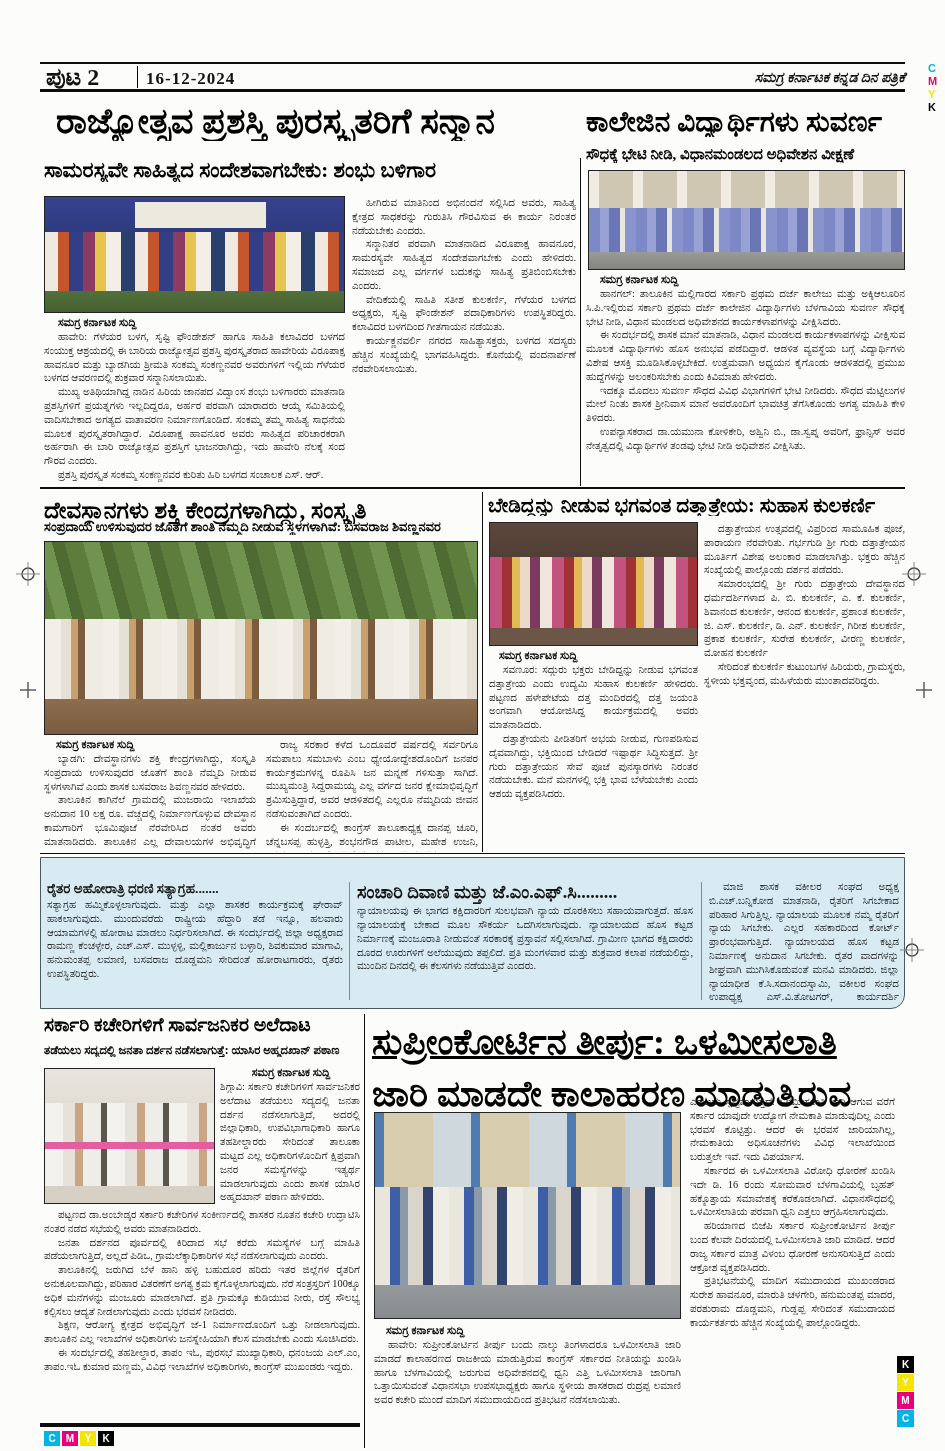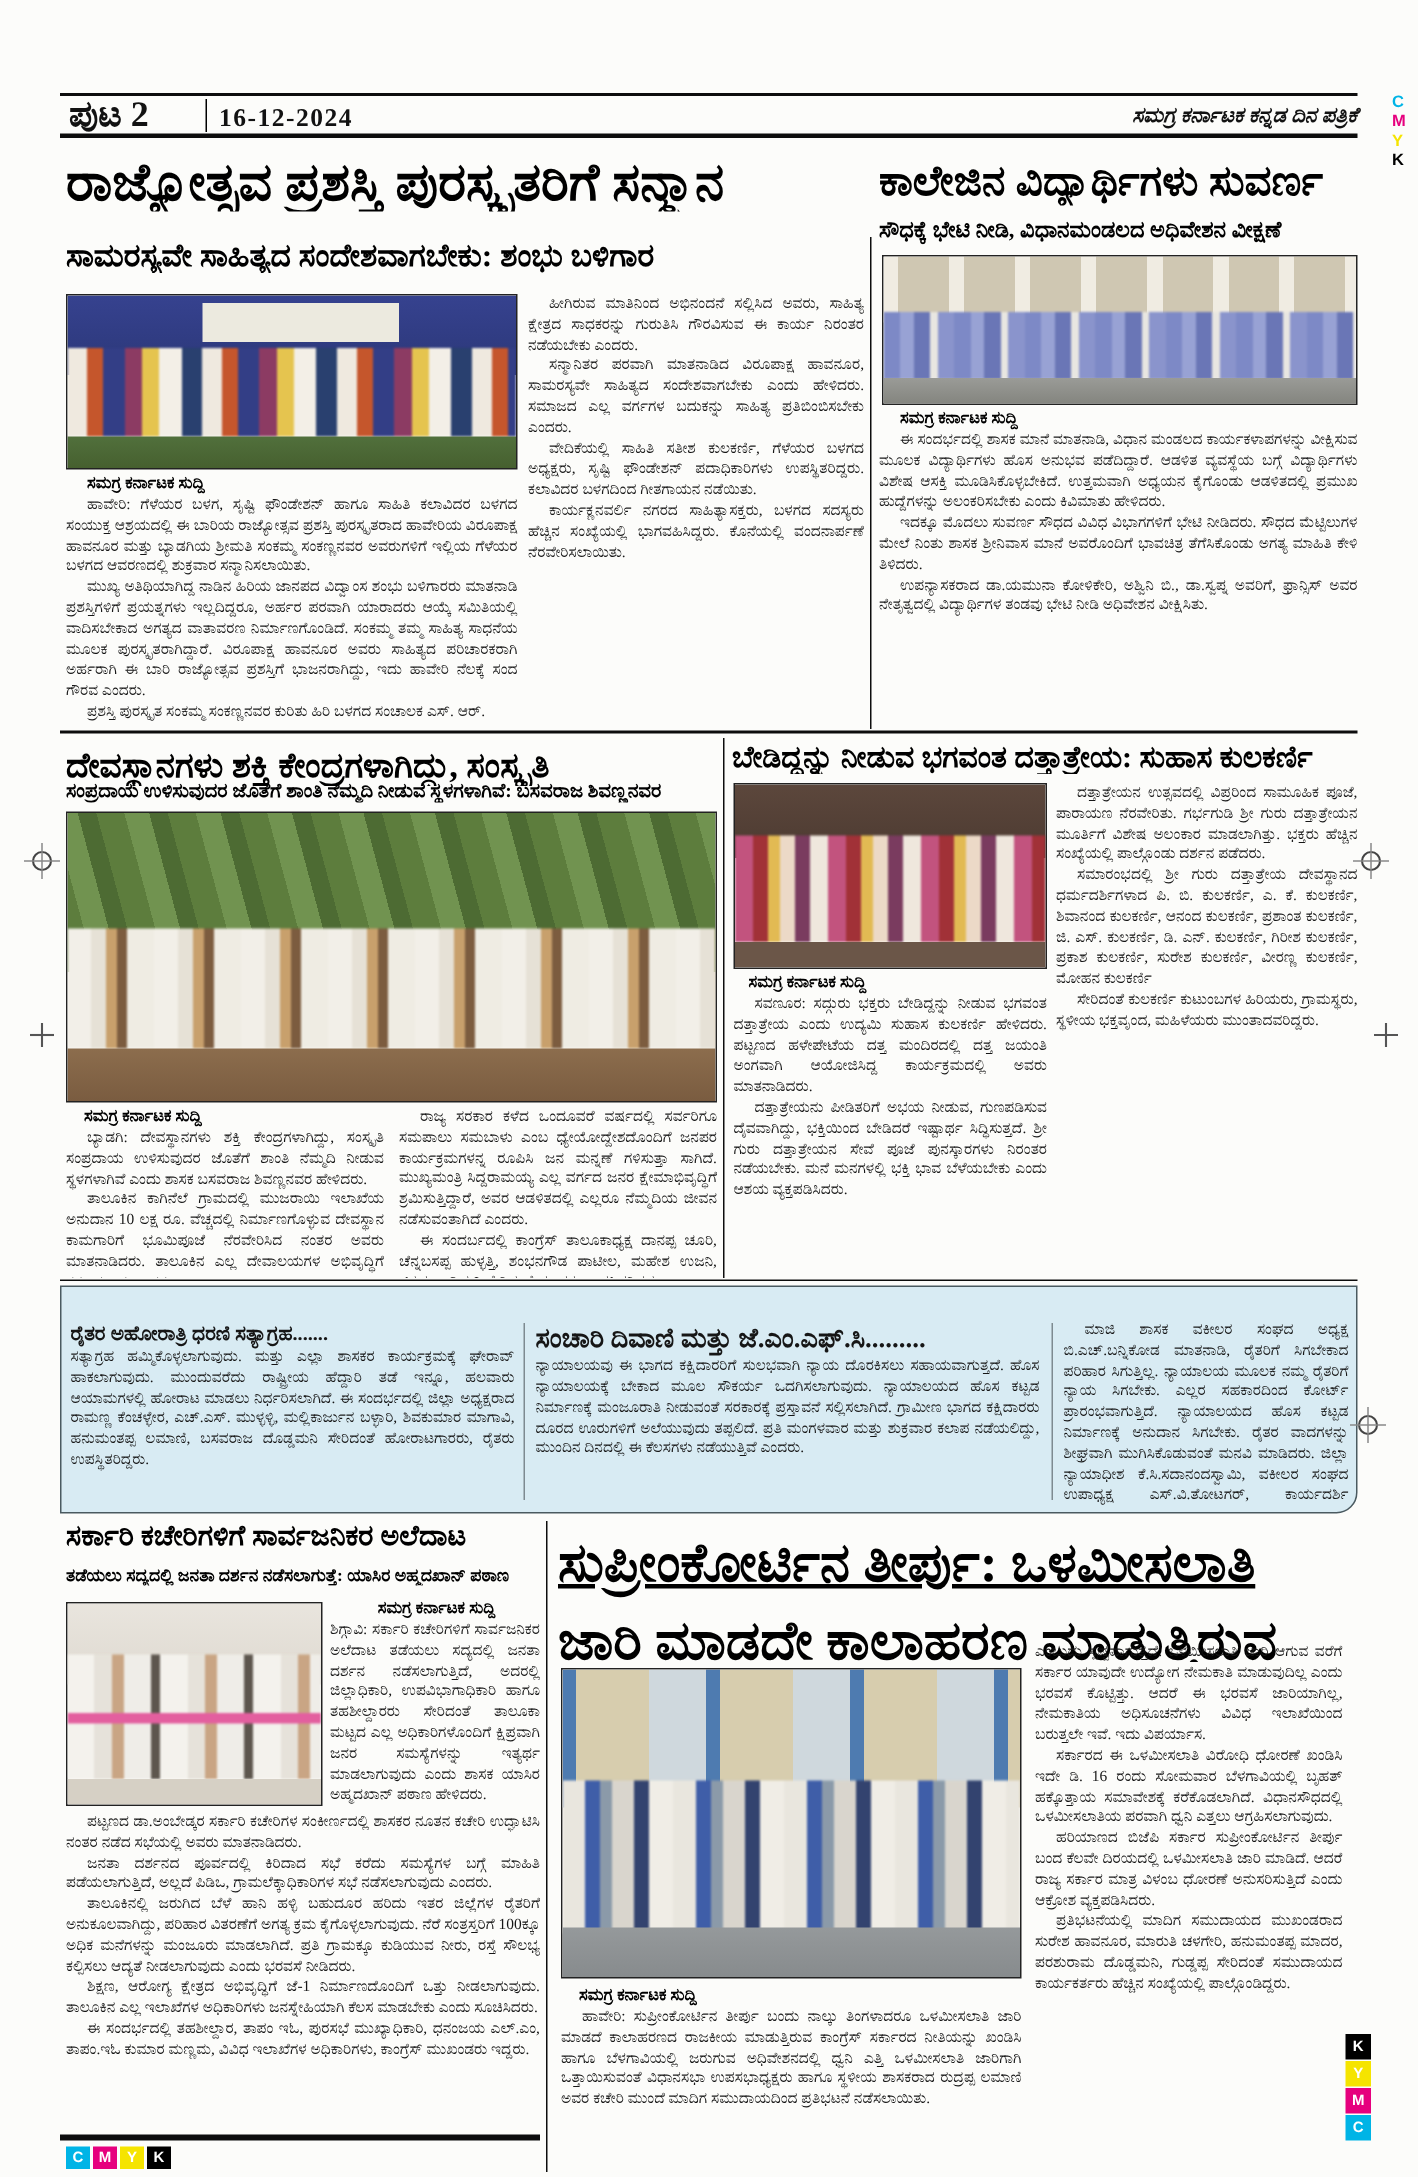--- a/index.html
+++ b/index.html
@@ -67,21 +67,21 @@
 <div class="abs" style="left:146px;top:69px;font-size:17px;font-weight:bold;letter-spacing:1px;">16-12-2024</div>
 <div class="abs" style="left:555px;top:70px;width:350px;text-align:right;font-size:14px;font-weight:bold;font-style:italic;">ಸಮಗ್ರ ಕರ್ನಾಟಕ ಕನ್ನಡ ದಿನ ಪತ್ರಿಕೆ</div>
 <div class="abs hrule" style="left:40px;top:89px;width:865px;height:3px;"></div>
 <div class="abs cmyk-v" style="left:928px;top:62px;">
   <div style="color:#00b4e6;">C</div>
   <div style="color:#e6007e;">M</div>
   <div style="color:#f5e400;">Y</div>
   <div style="color:#000;">K</div>
 </div>
 
-<div class="abs hl" style="left:44px;top:102px;width:534px;font-size:35px;">ರಾಜ್ಯೋತ್ಸವ ಪ್ರಶಸ್ತಿ ಪುರಸ್ಕೃತರಿಗೆ ಸನ್ಮಾನ</div>
+<div class="abs hl" style="left:56px;top:102px;width:534px;font-size:35px;">ರಾಜ್ಯೋತ್ಸವ ಪ್ರಶಸ್ತಿ ಪುರಸ್ಕೃತರಿಗೆ ಸನ್ಮಾನ</div>
 <div class="abs sub" style="left:44px;top:158px;width:534px;font-size:21px;">ಸಾಮರಸ್ಯವೇ ಸಾಹಿತ್ಯದ ಸಂದೇಶವಾಗಬೇಕು: ಶಂಭು ಬಳಿಗಾರ</div>
 <div class="abs photo ph1" style="left:44px;top:196px;width:301px;height:117px;">
   <div class="ph-top">
       <i></i>
     </div>
     <div class="ph-people"></div>
     <div class="ph-bottom"></div>
 </div>
 <div class="abs byline" style="left:58px;top:316px;">ಸಮಗ್ರ ಕರ್ನಾಟಕ ಸುದ್ದಿ</div>
 <div class="abs body-col" style="left:44px;top:330px;width:301px;height:156px;">
@@ -99,20 +99,21 @@
 
 <div class="abs hl" style="left:586px;top:106px;width:319px;font-size:28px;">ಕಾಲೇಜಿನ ವಿದ್ಯಾರ್ಥಿಗಳು ಸುವರ್ಣ</div>
 <div class="abs sub" style="left:586px;top:146px;width:319px;font-size:15px;">ಸೌಧಕ್ಕೆ ಭೇಟಿ ನೀಡಿ, ವಿಧಾನಮಂಡಲದ ಅಧಿವೇಶನ ವೀಕ್ಷಣೆ</div>
 <div class="abs photo ph2" style="left:588px;top:170px;width:317px;height:100px;">
   <div class="ph-top"></div>
     <div class="ph-people"></div>
     <div class="ph-bottom"></div>
 </div>
 <div class="abs byline" style="left:600px;top:273px;">ಸಮಗ್ರ ಕರ್ನಾಟಕ ಸುದ್ದಿ</div>
 <div class="abs body-col" style="left:586px;top:287px;width:319px;height:199px;">
+  <p>ಹಾನಗಲ್: ತಾಲೂಕಿನ ಮಲ್ಲಿಗಾರದ ಸರ್ಕಾರಿ ಪ್ರಥಮ ದರ್ಜೆ ಕಾಲೇಜು ಮತ್ತು ಅಕ್ಕಿಆಲೂರಿನ ಸಿ.ಪಿ.ಇಲ್ಲಿರುವ ಸರ್ಕಾರಿ ಪ್ರಥಮ ದರ್ಜೆ ಕಾಲೇಜಿನ ವಿದ್ಯಾರ್ಥಿಗಳು ಬೆಳಗಾವಿಯ ಸುವರ್ಣ ಸೌಧಕ್ಕೆ ಭೇಟಿ ನೀಡಿ, ವಿಧಾನ ಮಂಡಲದ ಅಧಿವೇಶನದ ಕಾರ್ಯಕಳಾಪಗಳನ್ನು ವೀಕ್ಷಿಸಿದರು.</p>
   <p>ಈ ಸಂದರ್ಭದಲ್ಲಿ ಶಾಸಕ ಮಾನೆ ಮಾತನಾಡಿ, ವಿಧಾನ ಮಂಡಲದ ಕಾರ್ಯಕಳಾಪಗಳನ್ನು ವೀಕ್ಷಿಸುವ ಮೂಲಕ ವಿದ್ಯಾರ್ಥಿಗಳು ಹೊಸ ಅನುಭವ ಪಡೆದಿದ್ದಾರೆ. ಆಡಳಿತ ವ್ಯವಸ್ಥೆಯ ಬಗ್ಗೆ ವಿದ್ಯಾರ್ಥಿಗಳು ವಿಶೇಷ ಆಸಕ್ತಿ ಮೂಡಿಸಿಕೊಳ್ಳಬೇಕಿದೆ. ಉತ್ತಮವಾಗಿ ಅಧ್ಯಯನ ಕೈಗೊಂಡು ಆಡಳಿತದಲ್ಲಿ ಪ್ರಮುಖ ಹುದ್ದೆಗಳನ್ನು ಅಲಂಕರಿಸಬೇಕು ಎಂದು ಕಿವಿಮಾತು ಹೇಳಿದರು.</p>
   <p>ಇದಕ್ಕೂ ಮೊದಲು ಸುವರ್ಣ ಸೌಧದ ವಿವಿಧ ವಿಭಾಗಗಳಿಗೆ ಭೇಟಿ ನೀಡಿದರು. ಸೌಧದ ಮೆಟ್ಟಿಲುಗಳ ಮೇಲೆ ನಿಂತು ಶಾಸಕ ಶ್ರೀನಿವಾಸ ಮಾನೆ ಅವರೊಂದಿಗೆ ಭಾವಚಿತ್ರ ತೆಗೆಸಿಕೊಂಡು ಅಗತ್ಯ ಮಾಹಿತಿ ಕೇಳಿ ತಿಳಿದರು.</p>
   <p>ಉಪನ್ಯಾಸಕರಾದ ಡಾ.ಯಮುನಾ ಕೋಳಿಕೇರಿ, ಅಶ್ವಿನಿ ಬಿ., ಡಾ.ಸ್ವಪ್ನ ಅವರಿಗೆ, ಫ್ರಾನ್ಸಿಸ್ ಅವರ ನೇತೃತ್ವದಲ್ಲಿ ವಿದ್ಯಾರ್ಥಿಗಳ ತಂಡವು ಭೇಟಿ ನೀಡಿ ಅಧಿವೇಶನ ವೀಕ್ಷಿಸಿತು.</p>
 </div>
 <div class="abs hrule" style="left:40px;top:487px;width:865px;height:2px;"></div>
 
 <div class="abs hl" style="left:44px;top:498px;width:434px;font-size:23px;">ದೇವಸ್ಥಾನಗಳು ಶಕ್ತಿ ಕೇಂದ್ರಗಳಾಗಿದ್ದು, ಸಂಸ್ಕೃತಿ</div>
 <div class="abs sub" style="left:44px;top:520px;width:434px;font-size:13px;">ಸಂಪ್ರದಾಯ ಉಳಿಸುವುದರ ಜೊತೆಗೆ ಶಾಂತಿ ನೆಮ್ಮದಿ ನೀಡುವ ಸ್ಥಳಗಳಾಗಿವೆ: ಬಸವರಾಜ ಶಿವಣ್ಣನವರ</div>
 <div class="abs photo ph3" style="left:44px;top:541px;width:434px;height:194px;">
   <div class="ph-top"></div>

